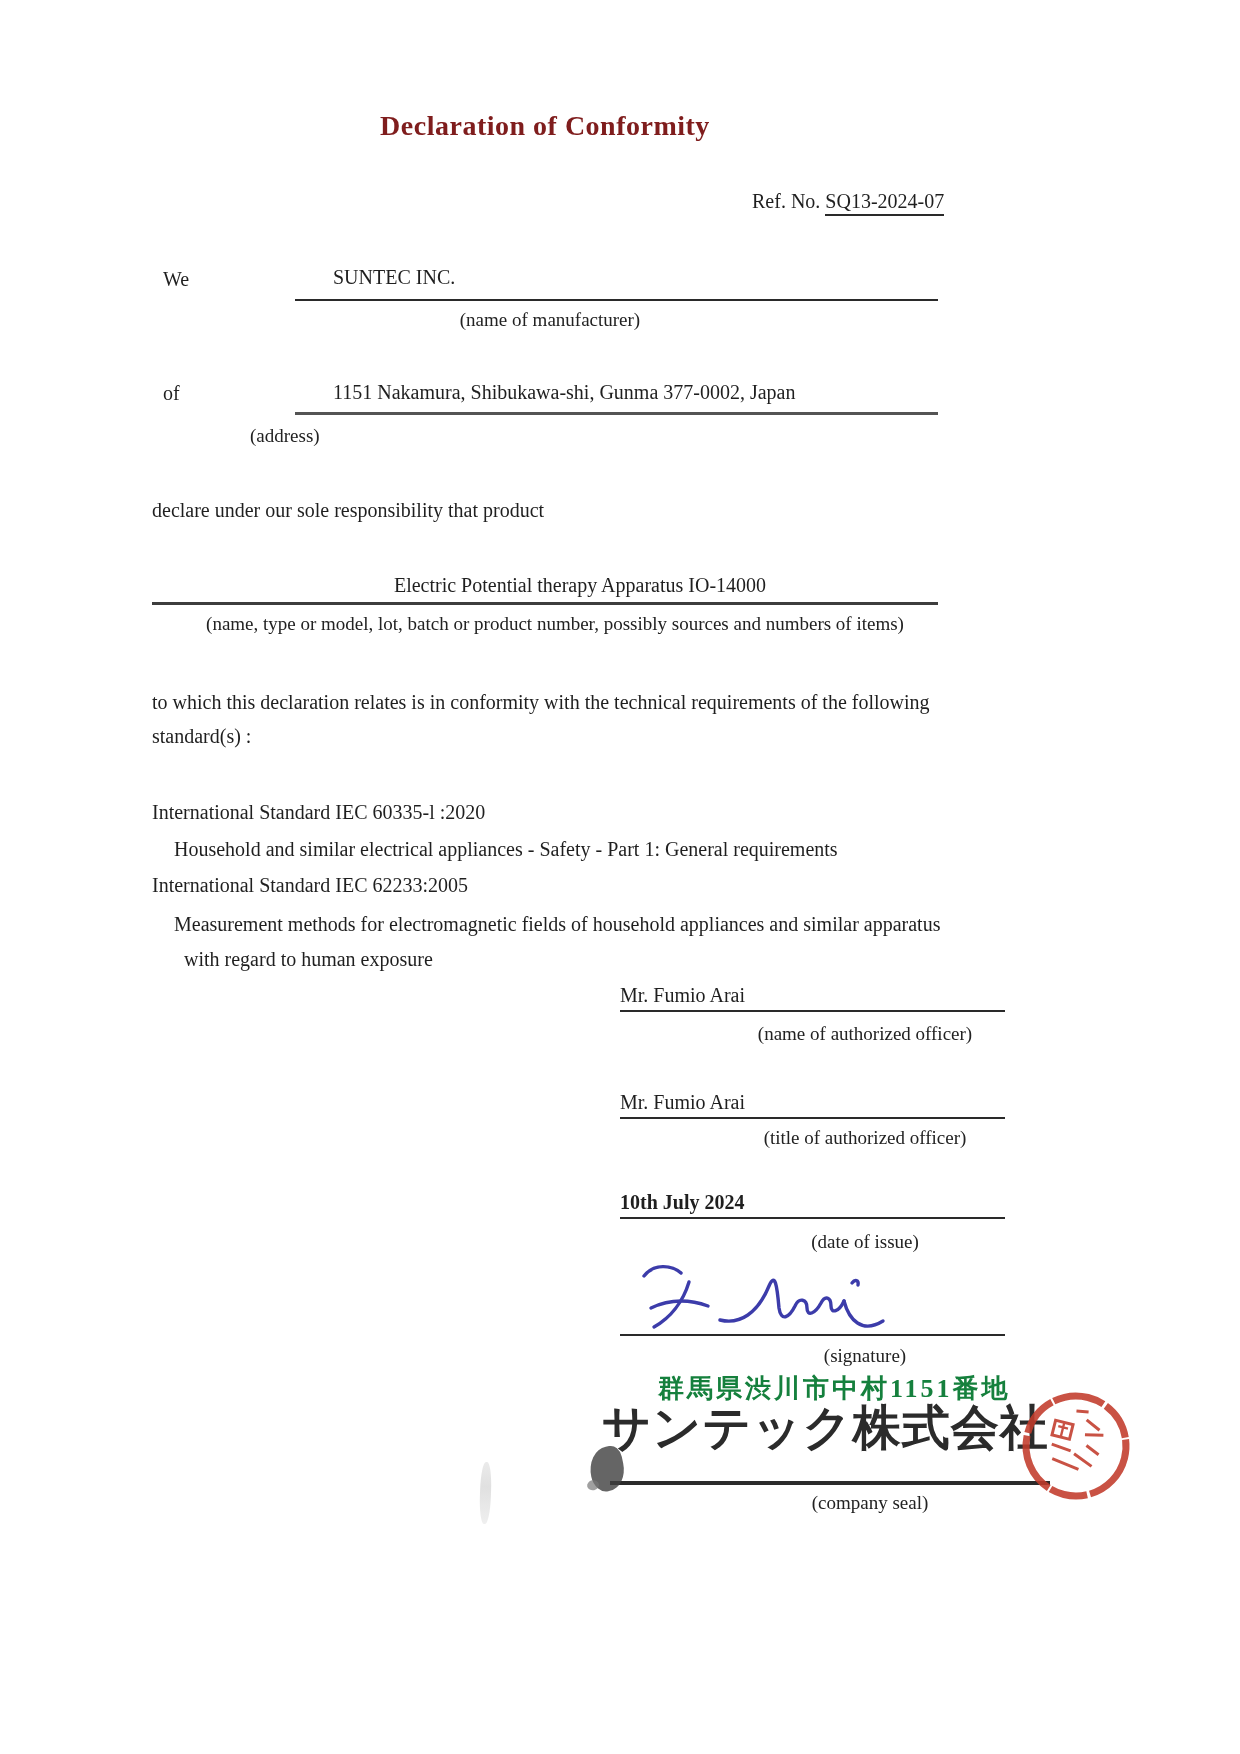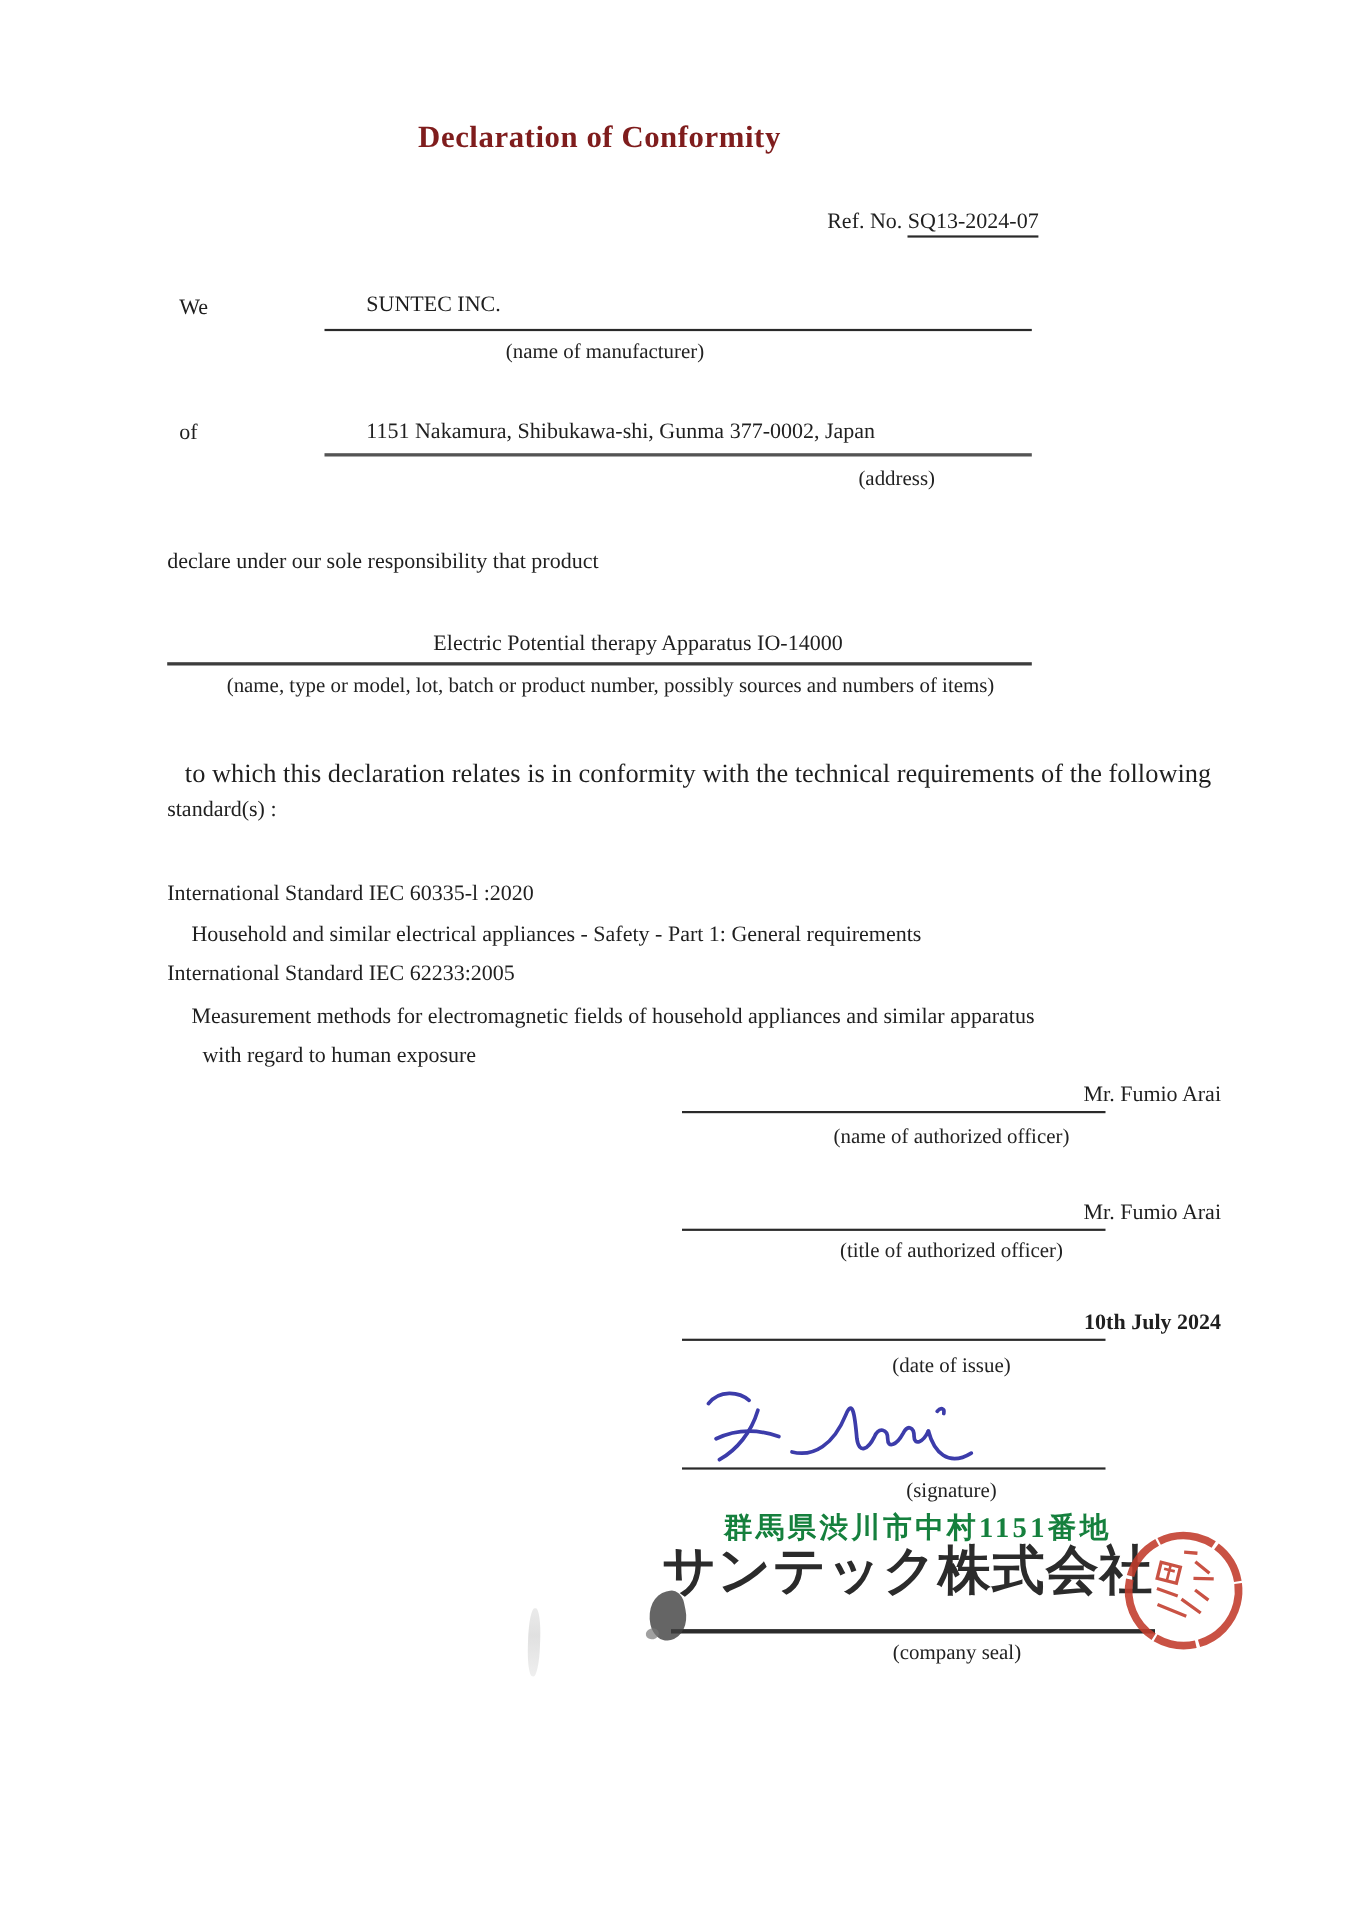--- a/index.html
+++ b/index.html
@@ -21,34 +21,34 @@
   .prefix{font-size:20px;}
   .we-prefix{top:268px;left:163px;}
   .manufacturer-value{top:266px;left:333px;font-size:20px;}
   .uline{background:#2a2a2a;height:2px;}
   .uline-manufacturer{top:299px;left:295px;width:643px;}
   .cap{font-size:19px;color:#222;}
   .cap-manufacturer{top:309px;left:250px;width:600px;text-align:center;}
   .of-prefix{top:382px;left:163px;}
   .address-value{top:381px;left:333px;font-size:20px;}
   .uline-address{top:412px;left:295px;width:643px;height:3px;background:#545454;}
-  .cap-address{top:425px;left:250px;width:600px;text-align:right;}
+  .cap-address{top:425px;left:250px;width:600px;text-align:left;}
   .declare-line{top:499px;left:152px;font-size:20px;}
   .product-value{top:574px;left:240px;width:680px;text-align:center;font-size:20px;}
   .uline-product{top:602px;left:152px;width:786px;height:3px;background:#3d3d3d;}
   .cap-product{top:613px;left:160px;width:790px;text-align:center;}
-  .conf-1{top:691px;left:168px;font-size:24px;}
+  .conf-1{top:691px;left:152px;font-size:20px;}
   .conf-2{top:725px;left:152px;font-size:20px;}
   .std{font-size:20px;}
   .std-0{top:801px;left:152px;}
   .std-1{top:838px;left:174px;}
   .std-2{top:874px;left:152px;}
   .std-3{top:913px;left:174px;}
   .std-4{top:948px;left:184px;}
-  .rcol-val{left:620px;width:490px;text-align:right;font-size:20px;}
+  .rcol-val{left:620px;width:490px;text-align:left;font-size:20px;}
   .rcol-cap{left:620px;width:490px;text-align:center;}
   .rcol-line{left:620px;width:385px;}
   .officer-name-val{top:984px;}
   .uline-officer-name{top:1010px;}
   .cap-officer-name{top:1023px;}
   .officer-title-val{top:1091px;}
   .uline-officer-title{top:1117px;}
   .cap-officer-title{top:1127px;}
   .date-val{top:1191px;font-weight:bold;}
   .uline-date{top:1217px;}

